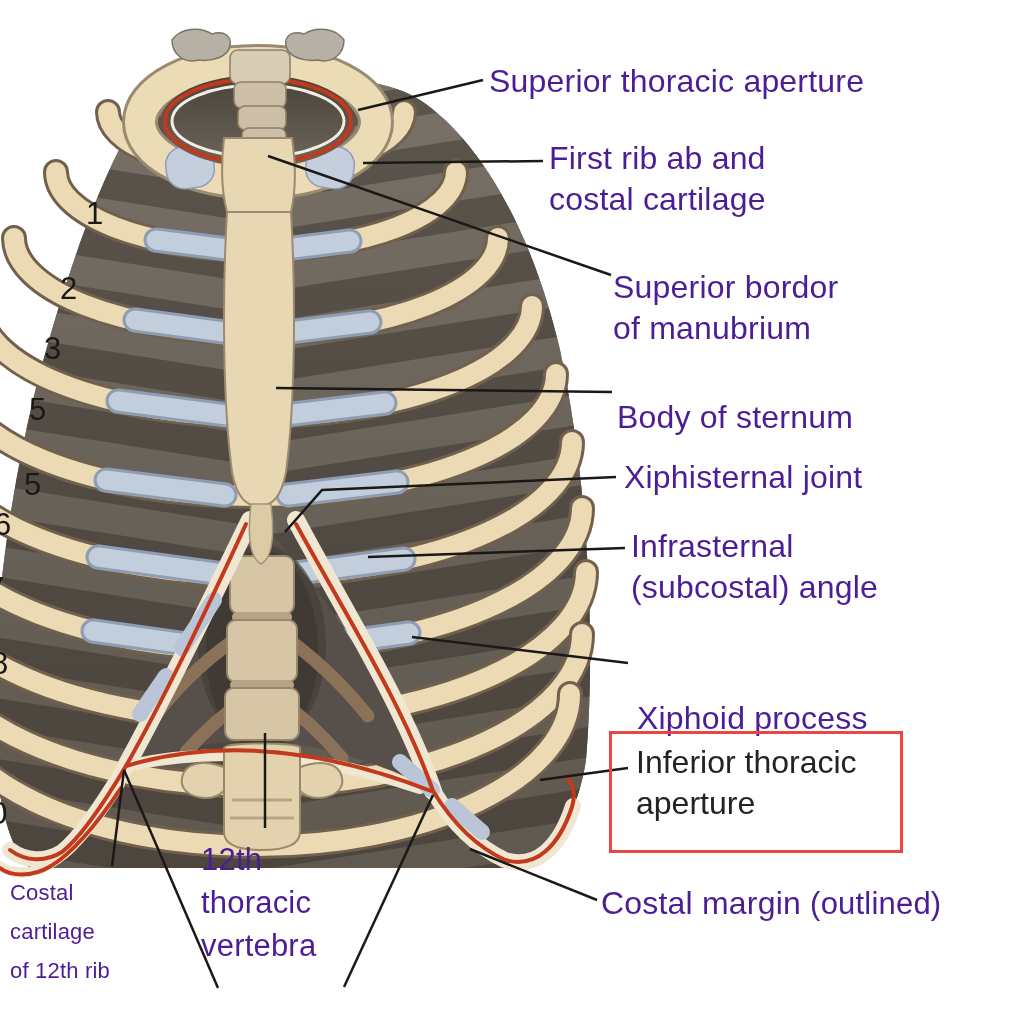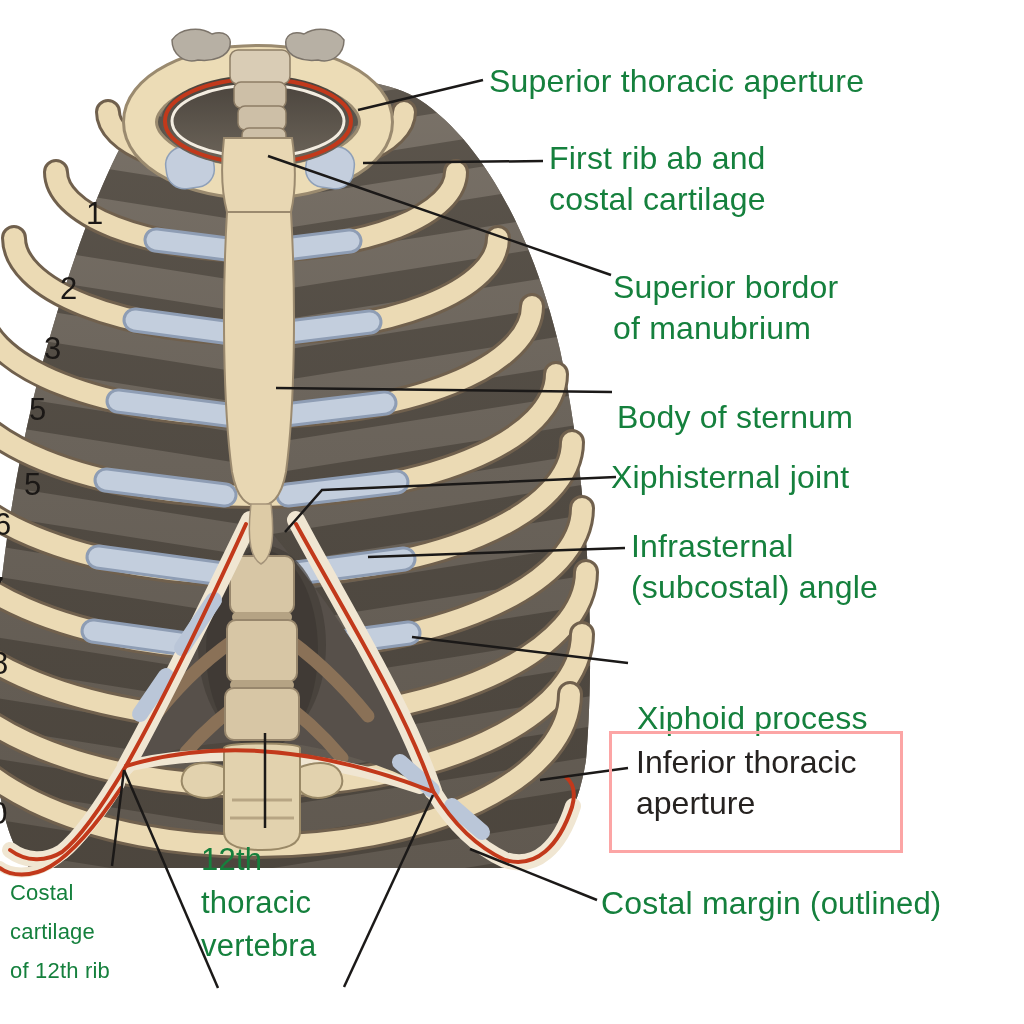--- a/index.html
+++ b/index.html
@@ -4,30 +4,30 @@
 <style>
   html,body{margin:0;padding:0;}
   body{
     width:1024px;height:1024px;position:relative;overflow:hidden;
     background:#ffffff;
     font-family:"Liberation Sans", sans-serif;
   }
   #figure-svg{position:absolute;left:0;top:0;}
   .lbl{
     position:absolute;
-    font-size:32px;line-height:41px;color:#15803d;
+    font-size:32px;line-height:41px;color:#4c1d95;
     white-space:nowrap;letter-spacing:0.2px;
   }
   .lbl-center{white-space:normal;}
   .num{
     position:absolute;font-size:31px;color:#1b1816;
   }
   #box-inferior{
     position:absolute;left:609px;top:731px;width:294px;height:122px;
-    box-sizing:border-box;border:3px solid #fca5a5;
+    box-sizing:border-box;border:3px solid #ef4444;
     padding:8px 0 0 24px;font-size:32px;line-height:41px;color:#262220;
   }
   .serif-suffix{font-family:Liberation Sans, sans-serif;font-size:31px;}
 </style>
 </head>
 <body>
 
 <svg id="figure-svg" width="1024" height="1024" viewBox="0 0 1024 1024">
   <defs>
     <pattern id="stripesL" width="12" height="60" patternUnits="userSpaceOnUse" patternTransform="rotate(9)">
@@ -209,21 +209,21 @@
   <div>costal cartilage</div>
 </div>
 
 <div class="lbl" style="left:613px;top:267px;">
   <div>Superior bordor</div>
   <div>of manubrium</div>
 </div>
 
 <div class="lbl" style="left:617px;top:397px;">Body of sternum</div>
 
-<div class="lbl" style="left:611px;top:457px;">Xiphisternal joint</div>
+<div class="lbl" style="left:624px;top:457px;">Xiphisternal joint</div>
 
 <div class="lbl" style="left:631px;top:526px;">
   <div>Infrasternal</div>
   <div>(subcostal) angle</div>
 </div>
 
 <div class="lbl" style="left:637px;top:670px;margin-top:28px;">Xiphoid process</div>
 
 <div id="box-inferior">
   <div>Inferior thoracic</div>

